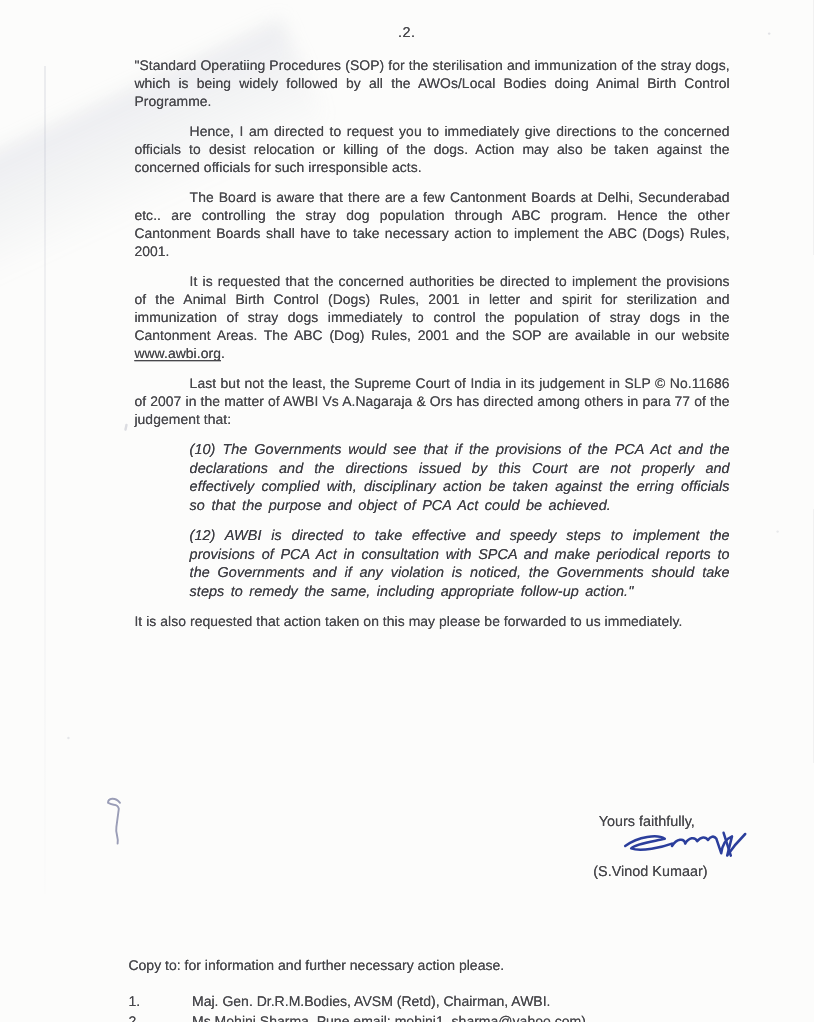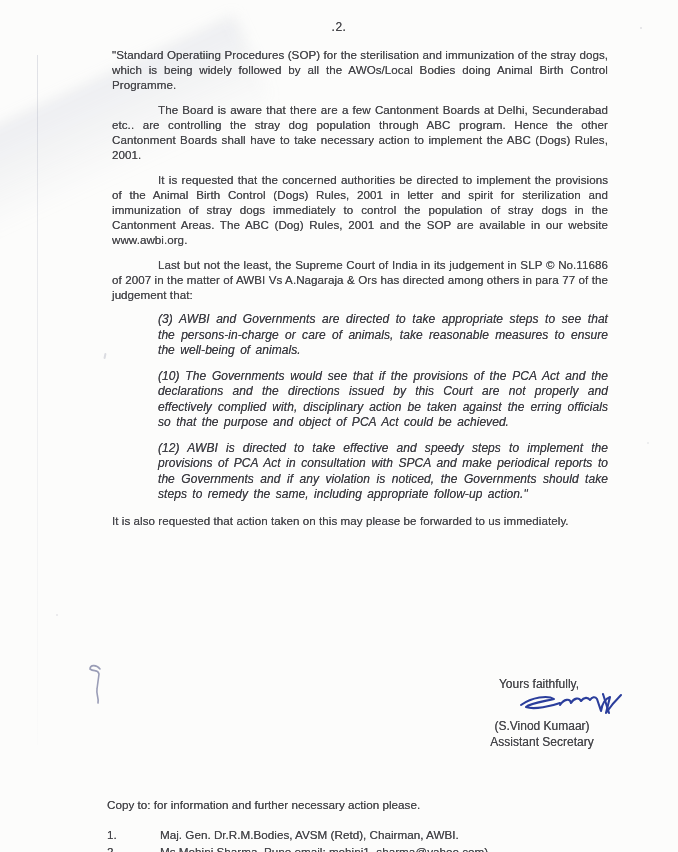--- a/index.html
+++ b/index.html
@@ -35,21 +35,21 @@
     text-shadow:0 0 0.5px rgba(60,60,66,0.85);
   }
   .content p.indent { text-indent:46px; }
   .content p.quote {
     margin:2px 0 10px 46px; width:450px;
     font-style:italic; font-size:12px; line-height:15.5px;
     word-spacing:2px; color:#3e3e44;
     text-shadow:0 0 0.5px rgba(50,50,58,0.85);
   }
   .content p.closing { margin-top:1px; }
-  .link { text-underline-offset:2px;margin-top:48px; }
+  .link { text-decoration:underline; text-underline-offset:2px;margin-top:48px; }
 
   .sig-block {
     position:absolute; top:676px; right:48px; width:176px;
     font-size:12px; line-height:16px; text-align:center;
     text-shadow:0 0 0.5px rgba(60,60,66,0.85);
   }
   .sig-block .valediction { text-align:center; padding-right:6px; }
   .signature-svg { display:block; margin:0 6px 0 auto; }
 
   .pen-mark-svg { position:absolute; left:86px; top:663px; opacity:0.8; }
@@ -72,46 +72,45 @@
   <div class="crease"></div>
   <div class="speck" style="left:640px; top:27px; width:2px; height:2px; opacity:0.25;"></div>
   <div class="speck" style="left:104px; top:353px; width:2px; height:6px; opacity:0.3; border-radius:1px; transform:rotate(12deg);"></div>
   <div class="speck" style="left:56px; top:614px; width:2px; height:2px; opacity:0.2;"></div>
   <div class="speck" style="left:647px; top:442px; width:2px; height:2px; opacity:0.18;"></div>
 
   <div class="page-number">.2.</div>
 
   <div class="content">
     <p>"Standard Operatiing Procedures (SOP) for the sterilisation and immunization of the stray dogs, which is being widely followed by all the AWOs/Local Bodies doing Animal Birth Control Programme.</p>
+    <p class="indent">Hence, I am directed to request you to immediately give directions to the concerned officials to desist relocation or killing of the dogs. Action may also be taken against the concerned officials for such irresponsible acts.</p>
     <p class="indent">The Board is aware that there are a few Cantonment Boards at Delhi, Secunderabad etc.. are controlling the stray dog population through ABC program. Hence the other Cantonment Boards shall have to take necessary action to implement the ABC (Dogs) Rules, 2001.</p>
     <p class="indent"><span>It is requested that the concerned authorities be directed to implement the provisions of the Animal Birth Control (Dogs) Rules, 2001 in letter and spirit for sterilization and immunization of stray dogs immediately to control the population of stray dogs in the Cantonment Areas. The ABC (Dog) Rules, 2001 and the SOP are available in our website </span><span class="link">www.awbi.org</span><span>.</span></p>
     <p class="indent">Last but not the least, the Supreme Court of India in its judgement in SLP © No.11686 of 2007 in the matter of AWBI Vs A.Nagaraja &amp; Ors has directed among others in para 77 of the judgement that:</p>
 
-    <p class="quote">(3) AWBI and Governments are directed to take appropriate steps to see that the persons-in-charge or care of animals, take reasonable measures to ensure the well-being of animals.</p>
     <p class="quote">(10) The Governments would see that if the provisions of the PCA Act and the declarations and the directions issued by this Court are not properly and effectively complied with, disciplinary action be taken against the erring officials so that the purpose and object of PCA Act could be achieved.</p>
     <p class="quote">(12) AWBI is directed to take effective and speedy steps to implement the provisions of PCA Act in consultation with SPCA and make periodical reports to the Governments and if any violation is noticed, the Governments should take steps to remedy the same, including appropriate follow-up action."</p>
 
     <p class="closing">It is also requested that action taken on this may please be forwarded to us immediately.</p>
   </div>
 
   <svg class="pen-mark-svg" width="22" height="46" viewBox="0 0 22 46">
     <path d="M14 6 C10 1, 4 2, 4 6 C8 9, 12 6, 13 11 L11 26 C10 32, 13 34, 12 40" fill="none" stroke="#8286a6" stroke-width="1.6" stroke-linecap="round"></path>
   </svg>
 
   <div class="sig-block">
     <div class="valediction">Yours faithfully,</div>
     <svg class="signature-svg" width="106" height="26" viewBox="0 0 106 26">
       <g fill="none" stroke="#2b3e9c" stroke-width="2.1" stroke-linecap="round" stroke-linejoin="round">
         <path d="M3 13 C14 5, 30 3, 36 7 C28 9, 12 11, 8 15 C16 18, 34 14, 42 11"></path>
         <path d="M42 13 C46 7, 52 6, 53 11 C56 6, 61 5, 63 9 C66 5, 70 5, 72 8 C74 5, 77 4, 79 7 L83 19 C84 12, 87 7, 92 5 L88 21 C92 15, 99 7, 103 3"></path>
         <path d="M85 2 L91 21"></path>
       </g>
     </svg>
     <div>(S.Vinod Kumaar)</div>
-    <div>Assistant Secretary</div>
   </div>
 
   <div class="copy-block">
     <div class="copy-heading">Copy to: for information and further necessary action please.</div>
     <div class="copy-item">
       <span class="num">1.</span>
         <span>Maj. Gen. Dr.R.M.Bodies, AVSM (Retd), Chairman, AWBI.</span>
     </div>
     <div class="copy-item">
       <span class="num">2.</span>

